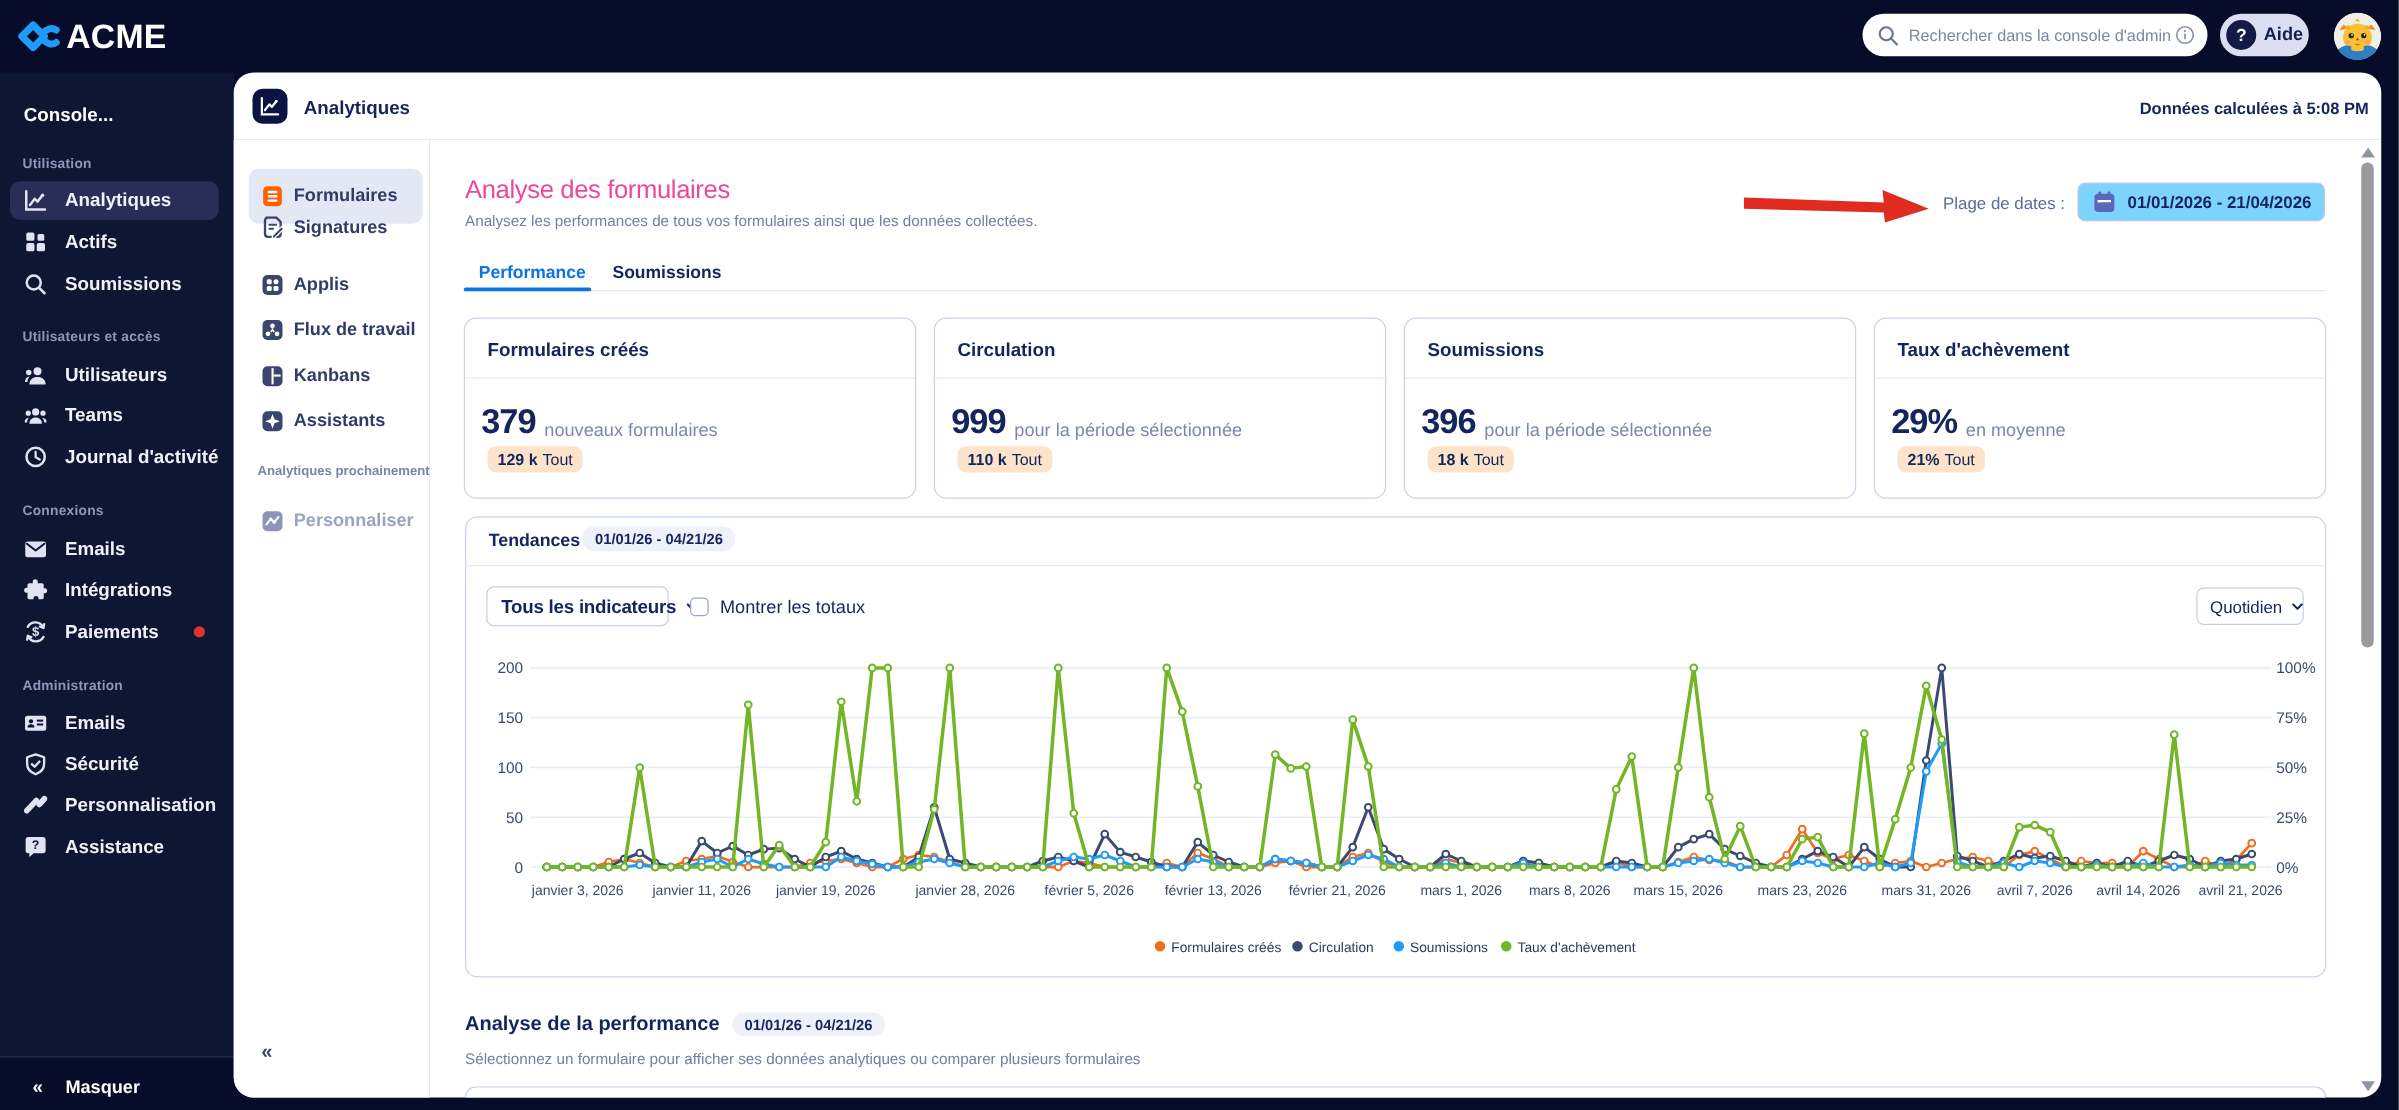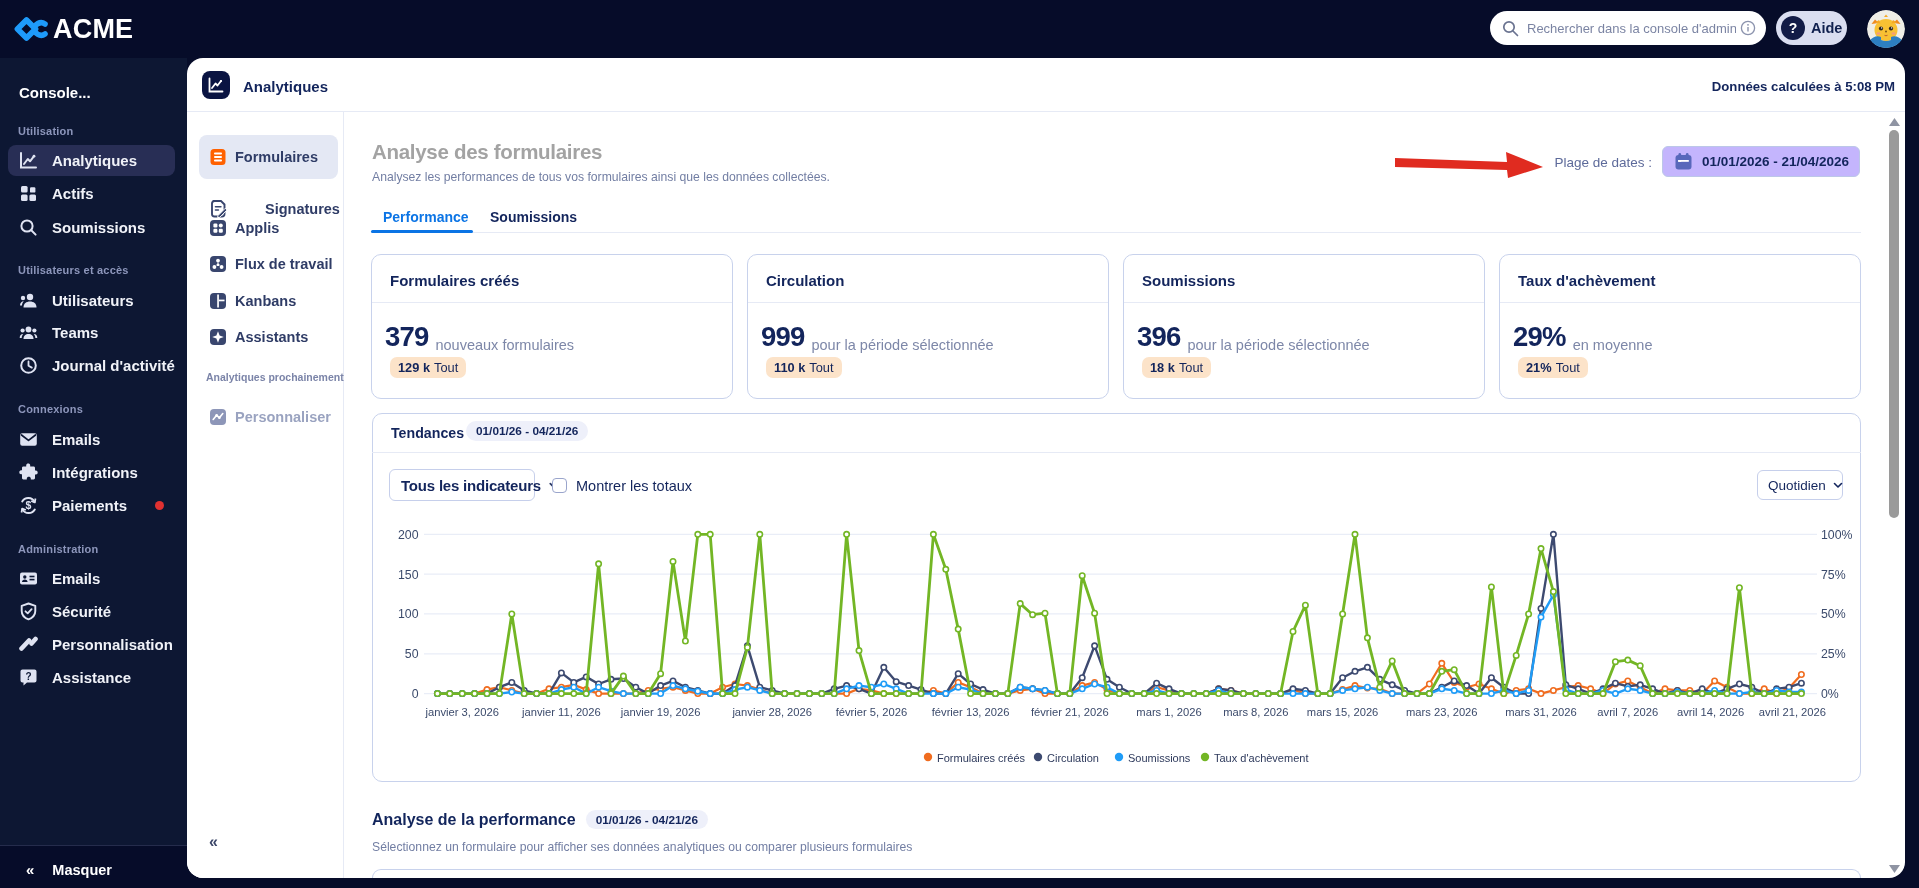--- a/index.html
+++ b/index.html
@@ -36,24 +36,24 @@
 
 #snav { left:187px; top:112px; width:157px; height:766px; border-right:1px solid #e6eaf5; border-radius:0 0 0 16px; background:#fff; }
 .snav-item { position:absolute; left:199px; width:139px; height:44px; display:flex; align-items:center; padding-left:10px; border-radius:8px; }
 .snav-item .ic { width:18px; height:18px; flex:0 0 auto; }
 .snav-item .t { font-size:14.5px; font-weight:bold; color:#2f3c66; margin-left:8px; white-space:nowrap; }
 .snav-item.sel { background:#e4e8f4; }
 .snav-item.dis .t { color:#9aa3c0; font-weight:bold; }
 #dispon { left:206px; top:371px; font-size:10.5px; font-weight:bold; color:#7b84a8; }
 #collapse { left:209px; top:833px; font-size:16px; color:#3b4668; font-weight:bold; }
 
-#title { left:372px; top:140px; font-size:20.5px; font-weight:bold; color:#a3a3a3; letter-spacing:-0.3px; }
+#title { left:372px; top:140px; font-size:20.5px; font-weight:normal; color:#ec4899; letter-spacing:-0.3px; }
 #subtitle { left:372px; top:170px; font-size:12.2px; color:#727ea3; }
 #daterow { right:267px; top:155px; font-size:13.5px; color:#5d6a9a; white-space:nowrap;}
-#datebox { left:1662px; top:146px; width:198px; height:31px; border:1px solid #bcc7e8; border-radius:6px; display:flex; align-items:center; padding-left:12px; background:#c4b5fd;}
+#datebox { left:1662px; top:146px; width:198px; height:31px; border:1px solid #bcc7e8; border-radius:6px; display:flex; align-items:center; padding-left:12px; background:#7dd3fc;}
 #datebox .dt { font-size:13.5px; font-weight:bold; color:#13255c; margin-left:10px; letter-spacing:0; white-space:nowrap;}
 .tabs-line { left:371px; top:232px; width:1490px; height:1px; background:#e6eaf5; }
 #tab1 { left:383px; top:209px; font-size:14px; font-weight:bold; color:#0b74e5; }
 #tab1u { left:371px; top:230px; width:102px; height:3px; background:#0b74e5; border-radius:2px;}
 #tab2 { left:490px; top:209px; font-size:14px; font-weight:bold; color:#13255c; }
 
 .card { position:absolute; border:1px solid #c8d2ec; border-radius:10px; background:#fff; }
 .scard { top:254px; width:362px; height:145px; }
 .scard .h { position:absolute; left:18px; top:17px; font-size:15px; font-weight:bold; color:#13255c; }
 .scard .div { position:absolute; left:0; top:47px; width:100%; height:1px; background:#e6eaf5; }
@@ -266,21 +266,21 @@
 <div class="abs" id="snav"></div>
 <div class="snav-item sel" style="top:135px;">
   <svg class="ic" viewBox="0 0 18 18">
       <rect x="1.5" y="1" width="15" height="16" rx="3.5" fill="#ff6100"></rect>
       <rect x="5" y="4.6" width="8" height="1.9" rx="0.9" fill="#fff"></rect>
       <rect x="5" y="8.05" width="8" height="1.9" rx="0.9" fill="#fff"></rect>
       <rect x="5" y="11.5" width="8" height="1.9" rx="0.9" fill="#fff"></rect>
     </svg>
   <span class="t">Formulaires</span>
 </div>
-<div class="snav-item" style="top:187px;gap:30px;">
+<div class="snav-item" style="top:160px;">
   <svg class="ic" viewBox="0 0 18 18">
       <path d="M3.5 1 H12 L15.5 4.5 V14 C15.5 15.6 14.4 16.5 13 16.5 H5.5 C4.1 16.5 3 15.6 3 14 V3.5 C3 2.1 4.1 1 5.5 1 Z" fill="none" stroke="#39466e" stroke-width="1.9"></path>
       <rect x="5.7" y="6" width="7" height="1.6" rx="0.8" fill="#39466e"></rect>
       <rect x="5.7" y="9.2" width="4.5" height="1.6" rx="0.8" fill="#39466e"></rect>
       <path d="M9 15.5 L16.2 8.3 L18 10.1 L10.8 17.3 L8.6 17.7 Z" fill="#39466e" stroke="#fff" stroke-width="1"></path>
     </svg>
   <span class="t">Signatures</span>
 </div>
 <div class="snav-item" style="top:205.5px;">
   <svg class="ic" viewBox="0 0 18 18">

